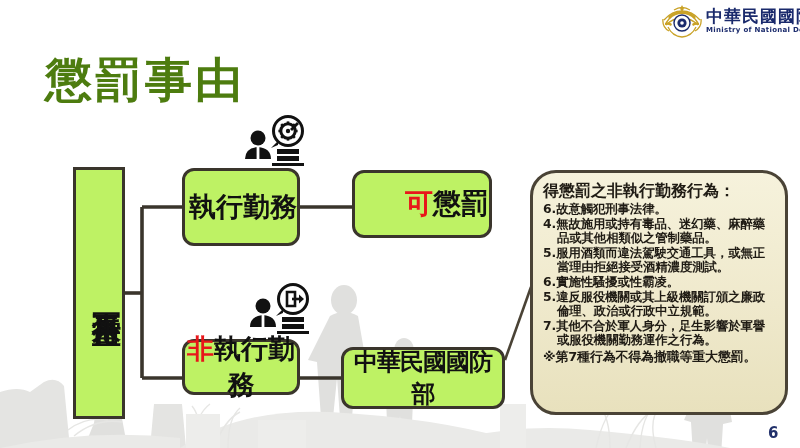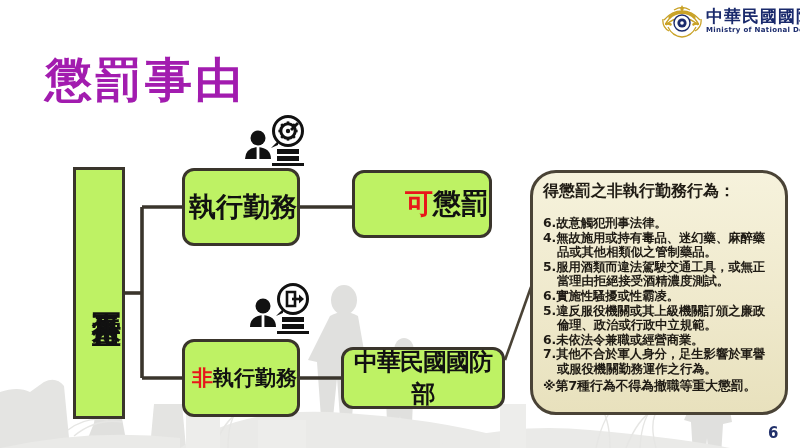--- a/index.html
+++ b/index.html
@@ -20,53 +20,53 @@
   .header{position:absolute;top:0;left:0;width:800px;height:44px;}
   .emblem{position:absolute;left:662px;top:3px;width:40px;height:38px;}
   .hdr-cn{position:absolute;left:706px;top:7px;font-size:17px;font-weight:bold;
           color:#1a2a6c;letter-spacing:1px;line-height:18px;white-space:nowrap;
           font-family:"DejaVu Sans","Liberation Sans",sans-serif;}
   .hdr-en{position:absolute;left:706px;top:26px;font-size:7px;font-weight:bold;
           color:#1a2a6c;letter-spacing:.3px;white-space:nowrap;}
 
   
   .title{position:absolute;left:45px;top:52px;font-size:47px;font-weight:bold;
-         color:#a21caf;letter-spacing:3px;line-height:56px;white-space:nowrap;}
+         color:#4d7c0f;letter-spacing:3px;line-height:56px;white-space:nowrap;}
 
   
   .box{position:absolute;box-sizing:border-box;background:#bef264;
        border:3px solid #3a352c;display:flex;align-items:center;
        justify-content:flex-end;text-align:center;color:#111;font-weight:bold;}
 
   #box-person{left:73px;top:167px;width:52px;height:252px;border-radius:0;
               font-size:29px;line-height:40px;letter-spacing:0;padding:4px 0;}
   #box-person .vtext{writing-mode:vertical-rl;text-orientation:upright;
               line-height:1.07;letter-spacing:1px;}
 
   #box-duty{left:182px;top:168px;width:118px;height:78px;border-radius:12px;
             font-size:27px;line-height:36px;}
-  #box-nonduty{left:182px;top:339px;width:118px;height:78px;border-radius:12px;
-            font-size:21px;line-height:36px;}
+  #box-nonduty{left:182px;top:339px;width:118px;height:56px;border-radius:12px;
+            font-size:27px;line-height:36px;}
   #box-punish{left:352px;top:170px;width:140px;height:68px;border-radius:12px;
             font-size:28px;}
   #box-list{left:341px;top:347px;width:164px;height:62px;border-radius:12px;
             font-size:24px;letter-spacing:-1px;}
   .red{color:#e8161a;}
 
   
   .conn{position:absolute;left:0;top:0;pointer-events:none;}
 
   
   #panel{position:absolute;left:530px;top:170px;width:258px;height:245px;
          box-sizing:border-box;
          background:linear-gradient(180deg,#f6f2dc 0%,#efe9cc 55%,#e8e1bd 100%);
          border:3px solid #4a4336;border-radius:26px;
          padding:8px 8px 4px 10px;}
   #panel .p-head{font-size:16px;font-weight:bold;color:#1f1b14;
-         letter-spacing:0px;margin-bottom:14px;white-space:nowrap;}
+         letter-spacing:0px;margin-bottom:0;white-space:nowrap;}
   #panel ol{list-style:none;margin:0;padding:0;}
   #panel li{font-size:12.4px;line-height:14.6px;color:#1f1b14;
          font-weight:bold;margin-bottom:0px;
          padding-left:14px;text-indent:-14px;letter-spacing:-0.1px;}
   #panel .note{font-size:13px;line-height:15px;color:#1f1b14;font-weight:bold;
          margin-top:1px;letter-spacing:-0.2px;}
 
   
   .icon-wrap{position:absolute;}
   #icon-duty{left:238px;top:113px;width:76px;height:54px;}
@@ -233,21 +233,20 @@
   </div>
 
   <div id="panel">
     <div class="p-head">得懲罰之非執行勤務行為：</div>
     <ol>
       <li>6.故意觸犯刑事法律。</li>
       <li>4.無故施用或持有毒品、迷幻藥、麻醉藥品或其他相類似之管制藥品。</li>
       <li>5.服用酒類而違法駕駛交通工具，或無正當理由拒絕接受酒精濃度測試。</li>
       <li>6.實施性騷擾或性霸凌。</li>
       <li>5.違反服役機關或其上級機關訂頒之廉政倫理、政治或行政中立規範。</li>
-      <li>6.未依法令兼職或經營商業。</li>
       <li>7.其他不合於軍人身分，足生影響於軍譽或服役機關勤務運作之行為。</li>
     </ol>
     <div class="note">※第7種行為不得為撤職等重大懲罰。</div>
   </div>
 
   <div class="pageno">6</div>
 
 </div>
 
 </body></html>

